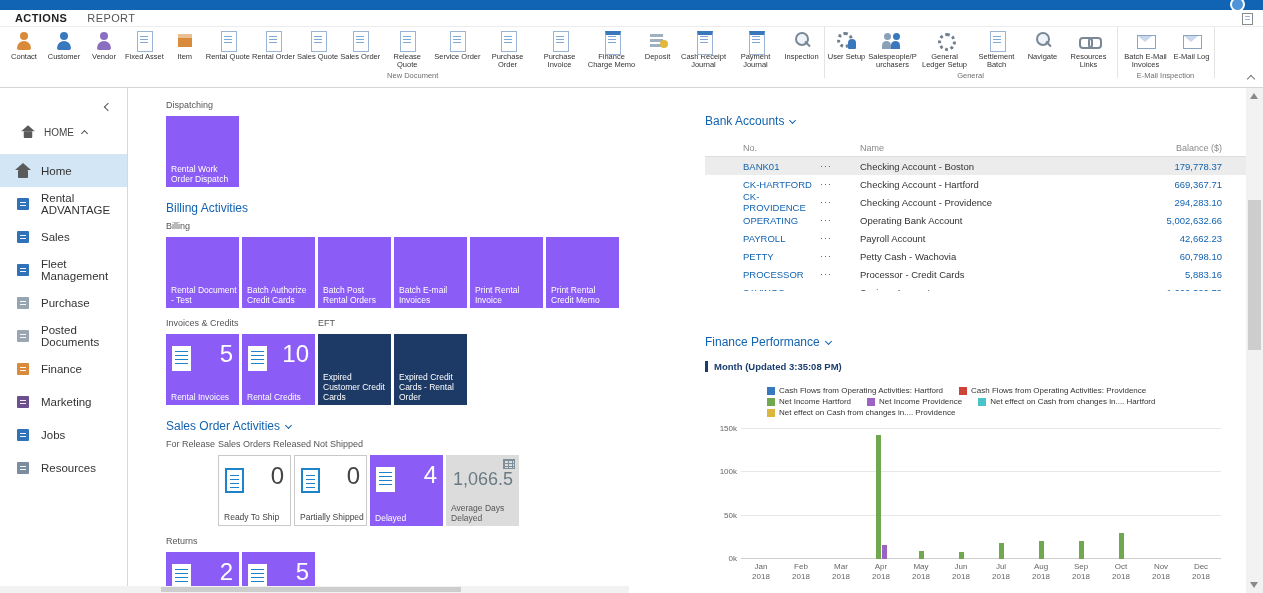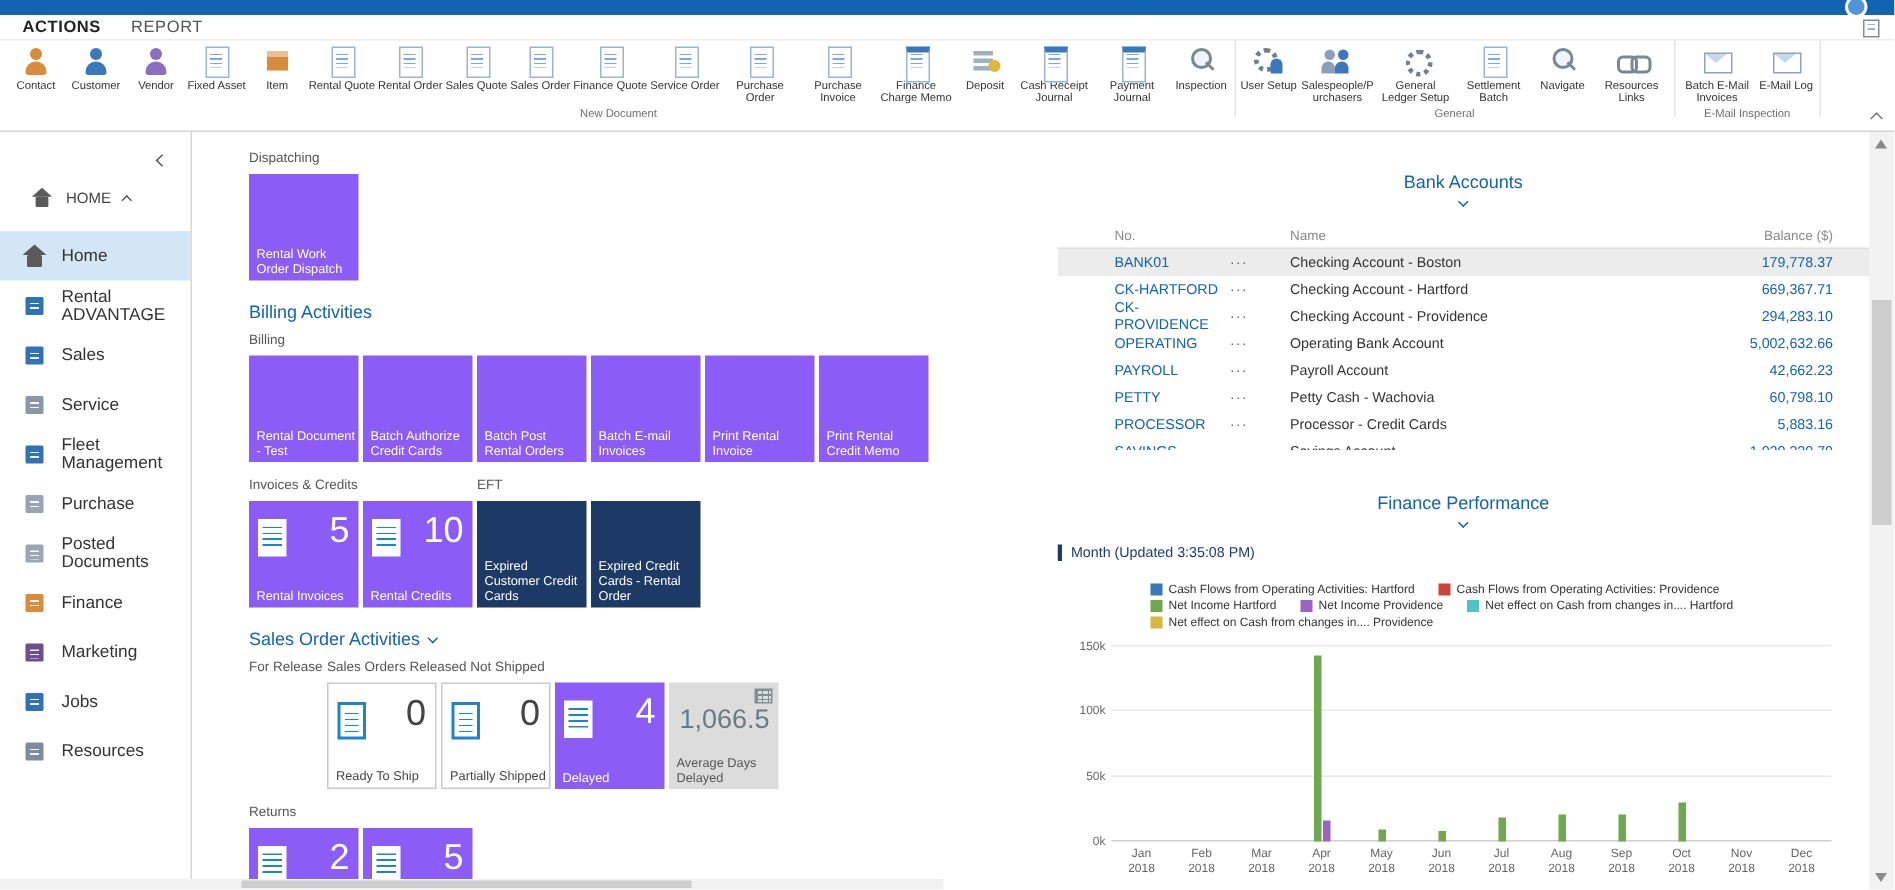--- a/index.html
+++ b/index.html
@@ -82,36 +82,36 @@
   .t-num { position:absolute; right:6px; top:6px; font-size:24px; font-weight:300; }
   .tile.white .t-num { color:#444; }
   .tile.gray .t-num { color:#6a7a84; font-size:18px; top:14px; font-weight:400; }
   .t-doc { position:absolute; left:6px; top:12px; width:19px; height:25px; background:#fff; }
   .t-doc::after { content:""; position:absolute; left:3px; top:5px; right:3px; height:13px; background:repeating-linear-gradient(to bottom,#1e83c9 0 1px, transparent 1px 4px); }
   .tile.white .t-doc { border:2px solid #1e83c9; }
   .t-grid { position:absolute; right:4px; top:4px; width:12px; height:10px; border:1px solid #7f8f99; background:repeating-linear-gradient(to right,#7f8f99 0 1px, transparent 1px 4px), repeating-linear-gradient(to bottom,#7f8f99 0 1px, transparent 1px 3px); }
 
   
   .rpanel { position:absolute; left:705px; top:88px; width:541px; bottom:0; overflow:hidden; padding-top:26px; }
-  .rp-heading { color:#1263b1; font-size:12px; display:flex; gap:6px; align-items:center; cursor:pointer;flex-direction:column; }
+  .rp-heading { color:#1263b1; font-size:12px; display:flex; gap:6px; align-items:center; cursor:pointer; }
   .bk-table { margin-top:12px; }
   .bk-header { display:flex; color:#8a8a8a; font-size:9px; border-bottom:1px solid #ddd; padding:3px 0; }
   .bk-row { display:flex; height:18px; align-items:center; font-size:9.5px; cursor:pointer; }
   .bk-row.selected { background:#ececec; }
   .c-no { width:115px; padding-left:38px; color:#1263b1; }
   .bk-header .c-no { color:#8a8a8a; }
   .c-dots { width:40px; color:#555; letter-spacing:1px; font-size:9px; }
   .c-name { flex:1; color:#333; }
   .bk-header .c-name { color:#8a8a8a; }
   .c-bal { width:120px; text-align:right; padding-right:24px; color:#1263b1; }
   .bk-header .c-bal { color:#8a8a8a;text-align:right; }
   .rows-clip { max-height:134px; overflow:hidden; }
 
-  .fin { margin-top:28px; }
-  .fin-sub { margin-top:12px; font-size:9.5px; font-weight:normal; color:#1a3d6d; border-left:3px solid #1a3d6d; padding-left:6px; cursor:pointer; width:fit-content; }
+  .fin { margin-top:44px; }
+  .fin-sub { margin-top:12px; font-size:9.5px; font-weight:bold; color:#1a3d6d; border-left:3px solid #1a3d6d; padding-left:6px; cursor:pointer; width:fit-content; }
   .legend { margin:14px 10px 0 62px; display:flex; flex-wrap:wrap; column-gap:16px; row-gap:2px; font-size:8px; color:#333; max-width:440px; }
   .lg-item { display:flex; align-items:center; gap:4px; }
   .lg-swatch { width:8px; height:8px; flex:none; }
 
   .chart { position:relative; margin-top:10px; margin-left:2px; height:158px; width:522px; }
   .plot { position:absolute; left:34px; right:8px; top:2px; bottom:26px; }
   .gl { position:absolute; left:0; right:0; height:1px; background:#e8e8e8; }
   .gl.zero { background:#cfcfcf; }
   .ytick { position:absolute; left:-32px; width:28px; text-align:right; font-size:8px; color:#666; }
   .slot { position:absolute; bottom:0; height:100%; display:flex; align-items:flex-end; justify-content:center; gap:1px; }
@@ -174,21 +174,21 @@
           <div class="ritem">
             <div class="ricon doc"></div>
             <div class="rlabel">Sales Quote</div>
           </div>
           <div class="ritem">
             <div class="ricon doc"></div>
             <div class="rlabel">Sales Order</div>
           </div>
           <div class="ritem">
             <div class="ricon doc"></div>
-            <div class="rlabel">Finance Quote</div>
+            <div class="rlabel">Release Quote</div>
           </div>
           <div class="ritem">
             <div class="ricon doc"></div>
             <div class="rlabel">Service Order</div>
           </div>
           <div class="ritem">
             <div class="ricon doc"></div>
             <div class="rlabel">Purchase Order</div>
           </div>
           <div class="ritem">
@@ -276,24 +276,20 @@
         <span class="si home-icon"></span>
         <span class="nav-label">Home</span>
       </div>
       <div class="nav-item">
         <span class="si rental-advantage-icon" style="--c: #2f72b8;"></span>
         <span class="nav-label">Rental ADVANTAGE</span>
       </div>
       <div class="nav-item">
         <span class="si sales-icon" style="--c: #2f72b8;"></span>
         <span class="nav-label">Sales</span>
-      </div>
-      <div class="nav-item">
-        <span class="si service-icon" style="--c: #8a97a5;"></span>
-        <span class="nav-label">Service</span>
       </div>
       <div class="nav-item">
         <span class="si fleet-management-icon" style="--c: #2f72b8;"></span>
         <span class="nav-label">Fleet Management</span>
       </div>
       <div class="nav-item">
         <span class="si purchase-icon" style="--c: #97a5b2;"></span>
         <span class="nav-label">Purchase</span>
       </div>
       <div class="nav-item">

